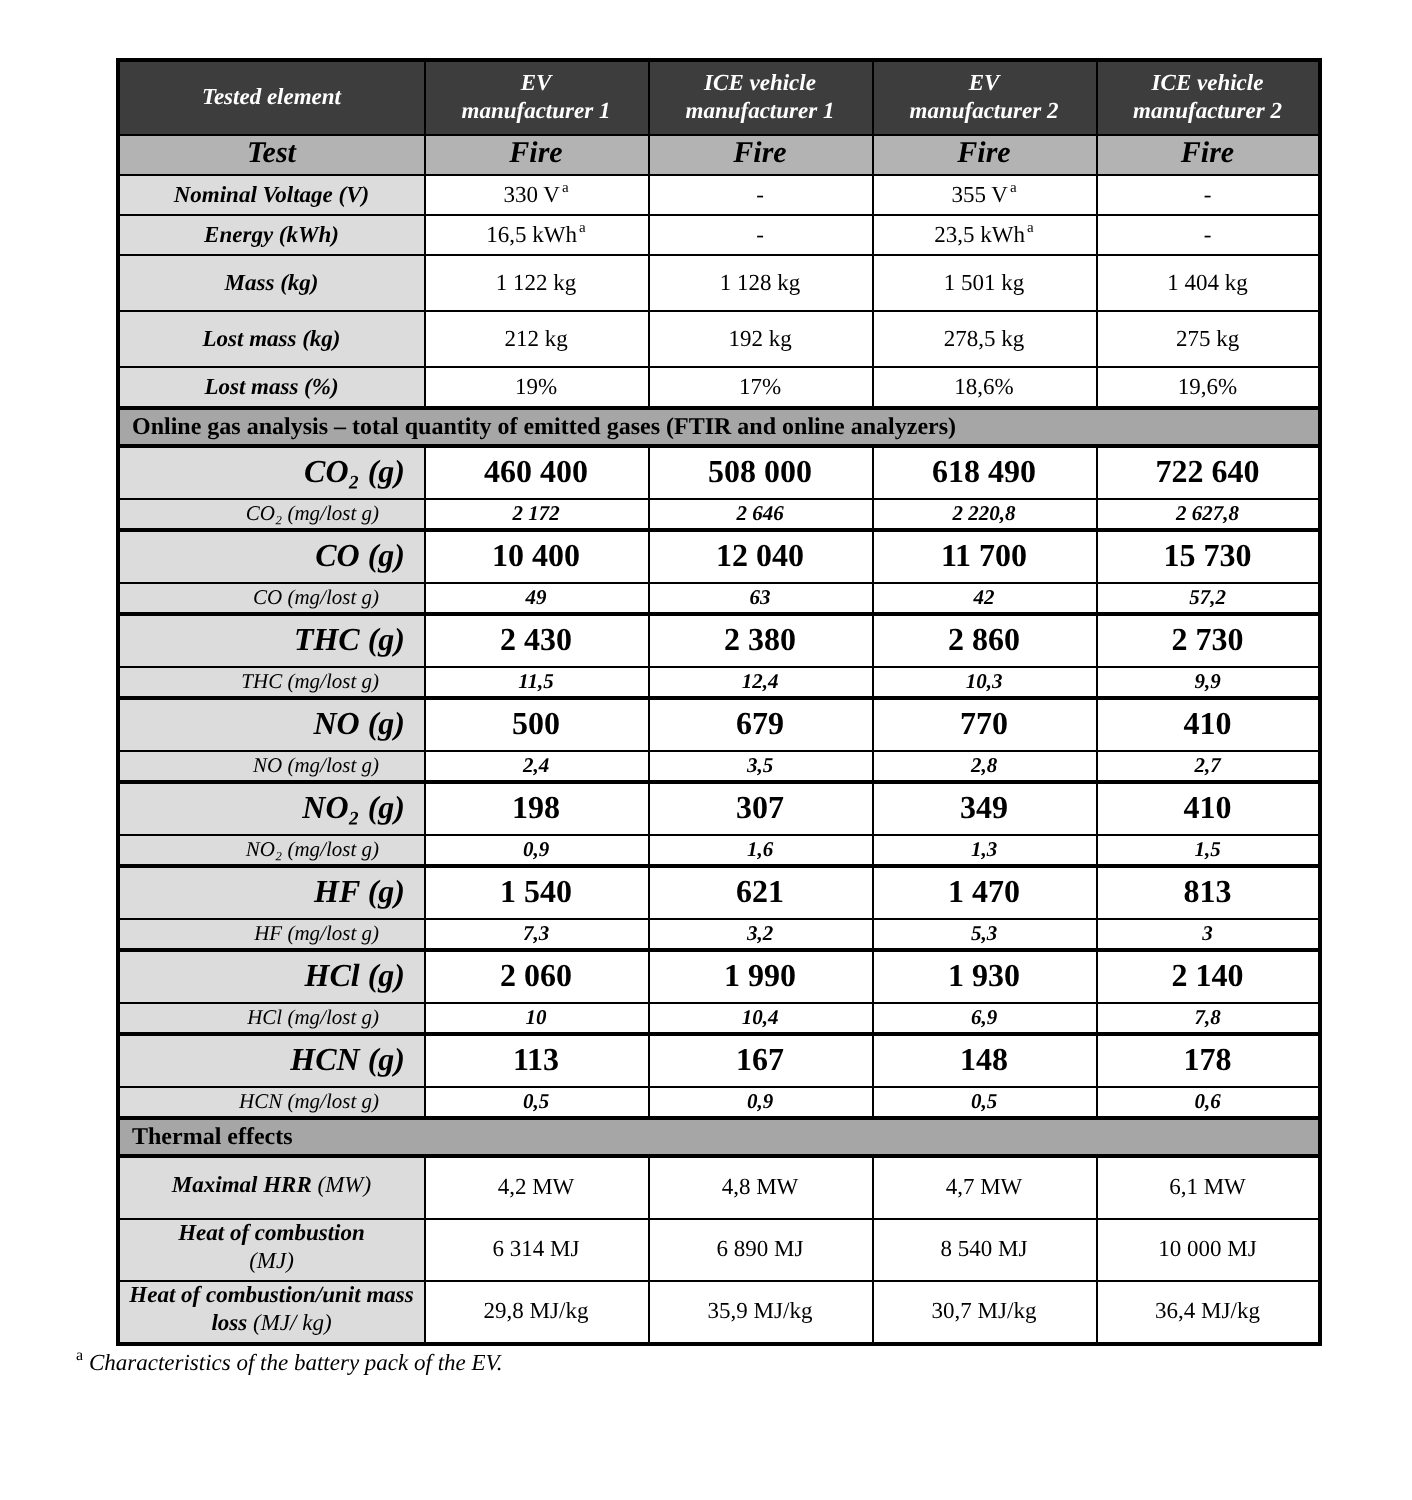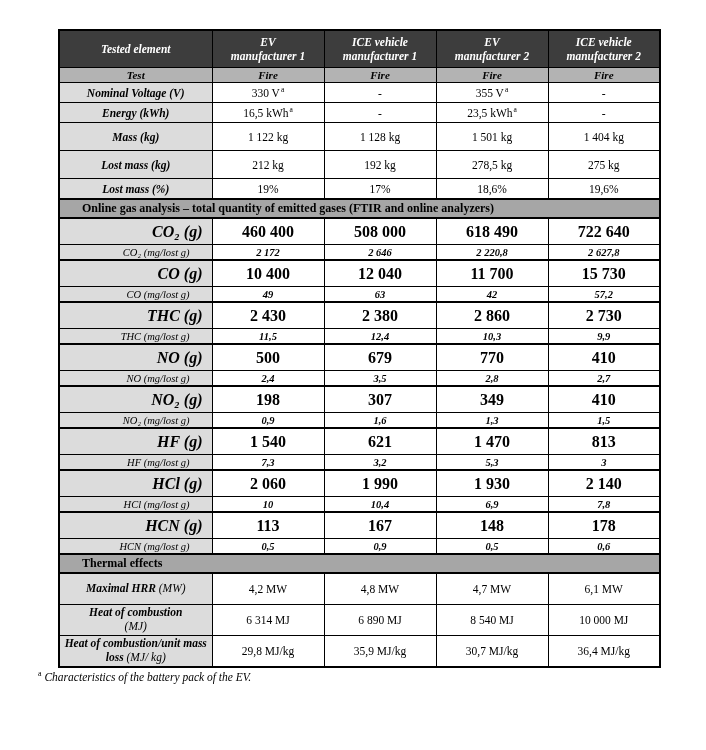--- a/index.html
+++ b/index.html
@@ -30,34 +30,34 @@
   tr.header td{
     background:#3d3d3d;color:#ffffff;
     font-weight:bold;font-style:italic;
     white-space:pre-line;line-height:1.25;
     height:34px;font-size:11.5px;
   }
   
   tr.test td{
     background:#b3b3b3;
     font-weight:bold;font-style:italic;
-    height:12px;font-size:11px;
+    height:12px;font-size:15px;
   }
   
   td.lbl{
     background:#dcdcdc;
     font-weight:bold;font-style:italic;
   }
   tr.info td{height:17px;text-align:center;}
   tr.info.tall td{height:25px;}
   
   tr.section td{
     background:#a6a6a6;
     font-weight:bold;font-style:normal;
-    text-align:left;padding-left:22px;
+    text-align:left;padding-left:6px;
     height:12px;font-size:12px;
     border-top-width:2px;border-bottom-width:2px;
   }
   
   tr.gas-main td{
     font-weight:bold;height:23px;font-size:16px;
     border-top-width:2px;border-bottom-width:1px;
   }
   tr.gas-main td.lbl{text-align:right;padding-right:9px;}
   tr.gas-main td.dashed{border-bottom:1.7px dashed #000;}

